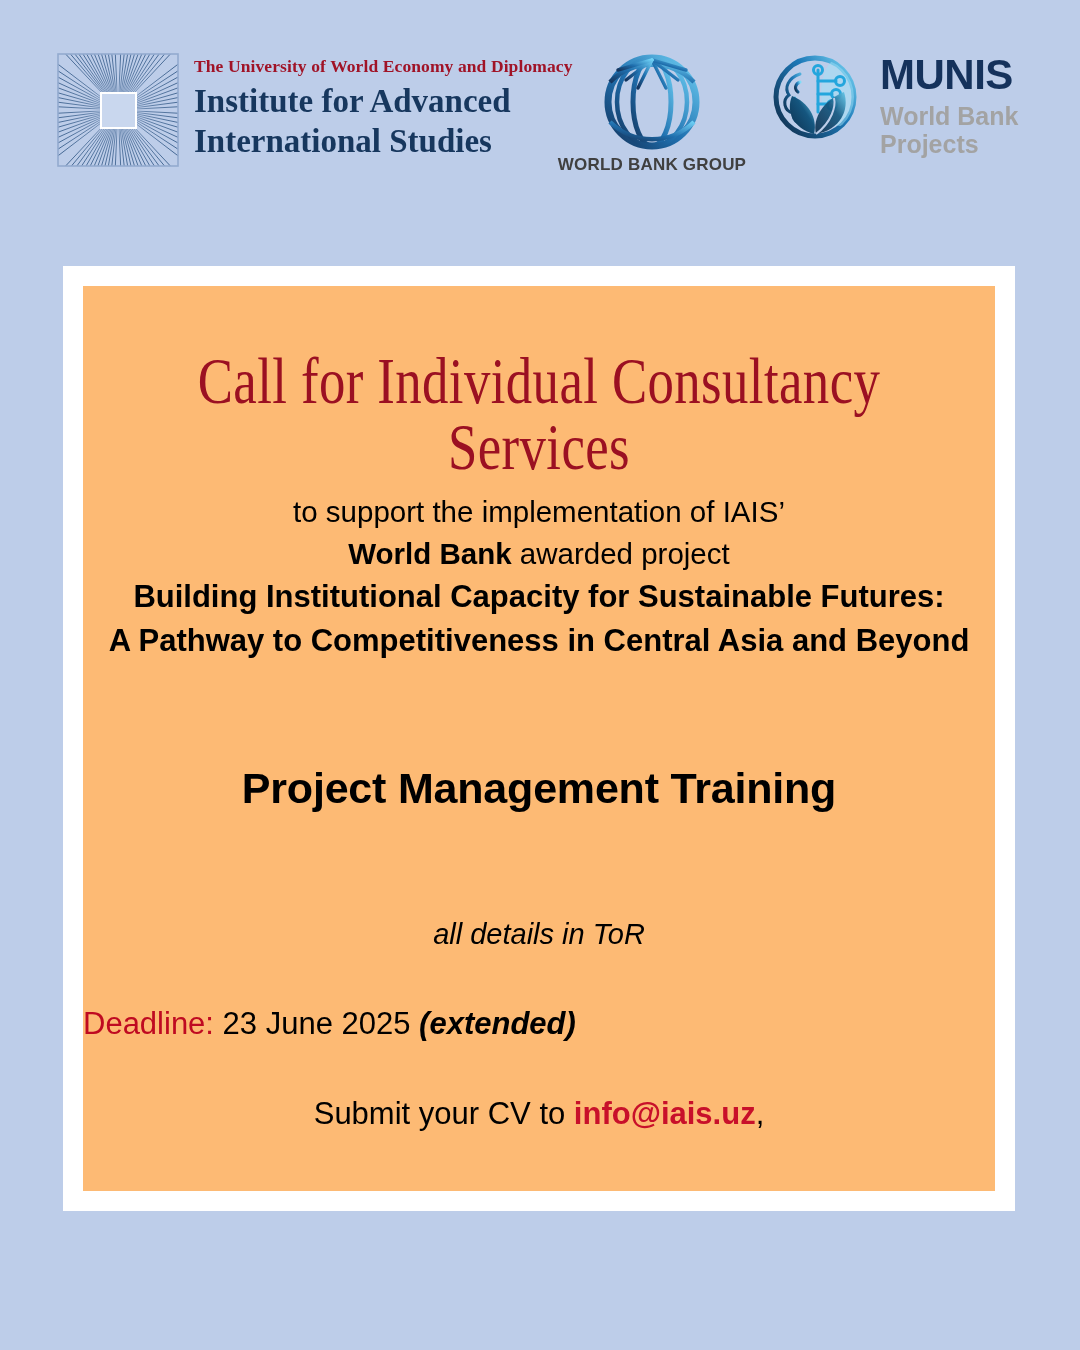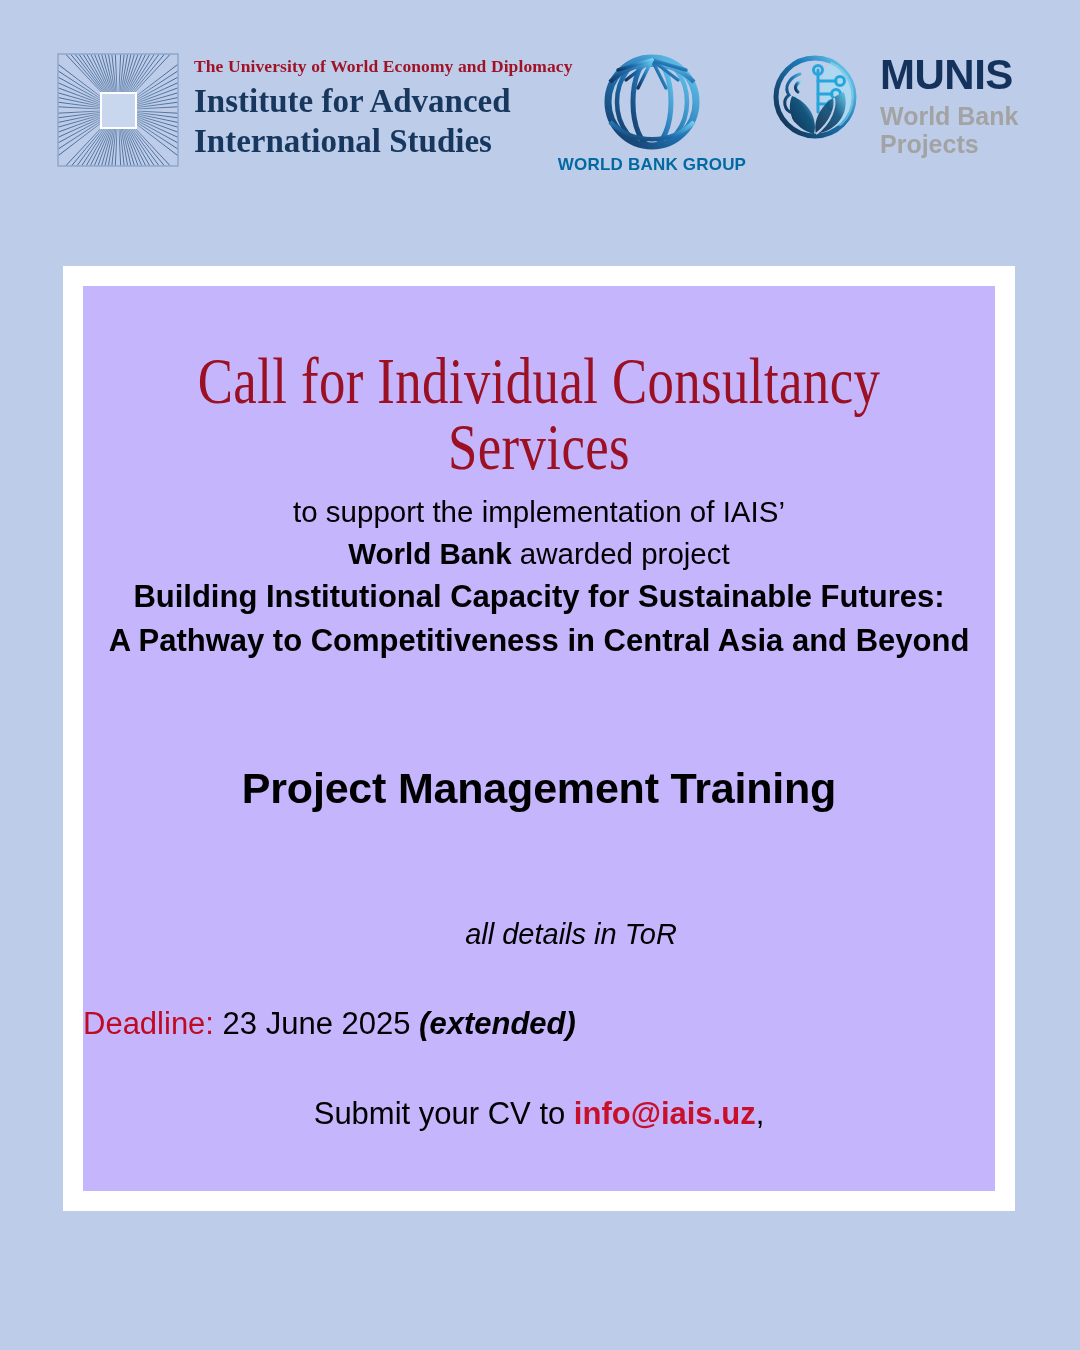--- a/index.html
+++ b/index.html
@@ -68,21 +68,21 @@
     left: 552px;
     top: 12px;
     width: 200px;
     text-align: center;
   }
   .wb-globe { margin: 0 auto; display: block; }
   .wb-text {
     font-family: "Liberation Sans", sans-serif;
     font-weight: bold;
     font-size: 17px;
-    color: #0369a1;
+    color: #404040;
     letter-spacing: 0.2px;
     margin-top: 3px;
   }
 
   
   .munis-logo {
     position: absolute;
     left: 762px;
     top: 8px;
     display: flex;
@@ -118,21 +118,21 @@
     top: 266px;
     width: 952px;
     height: 945px;
     background: #ffffff;
     padding: 20px;
     box-sizing: border-box;
   }
   .poster-inner {
     width: 100%;
     height: 100%;
-    background: #c4b5fd;
+    background: #fdba74;
     box-sizing: border-box;
     position: relative;
   }
 
   .headline {
     position: absolute;
     top: 62px;
     left: 0;
     width: 100%;
     text-align: center;
@@ -175,21 +175,20 @@
 
   .tor-note {
     position: absolute;
     top: 632px;
     left: 0;
     width: 100%;
     text-align: center;
     font-size: 29px;
     font-style: italic;
     color: #000000;
-    padding-left: 32px;
   }
 
   .deadline {
     position: absolute;
     top: 720px;
     left: 0;
     width: 100%;
     font-size: 31px;
     color: #000000;
   }

